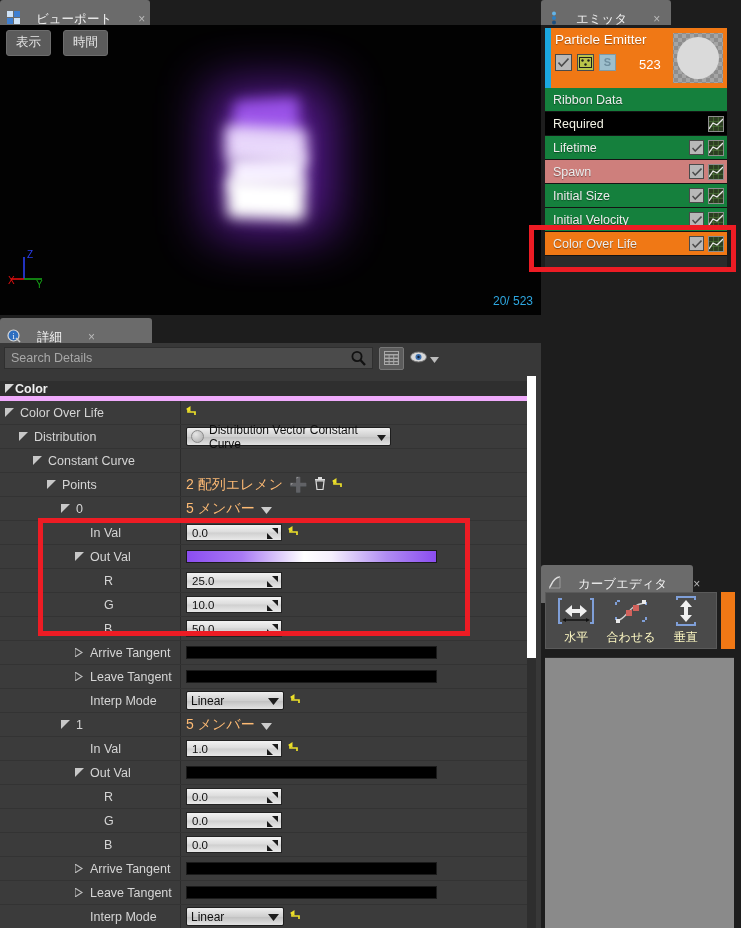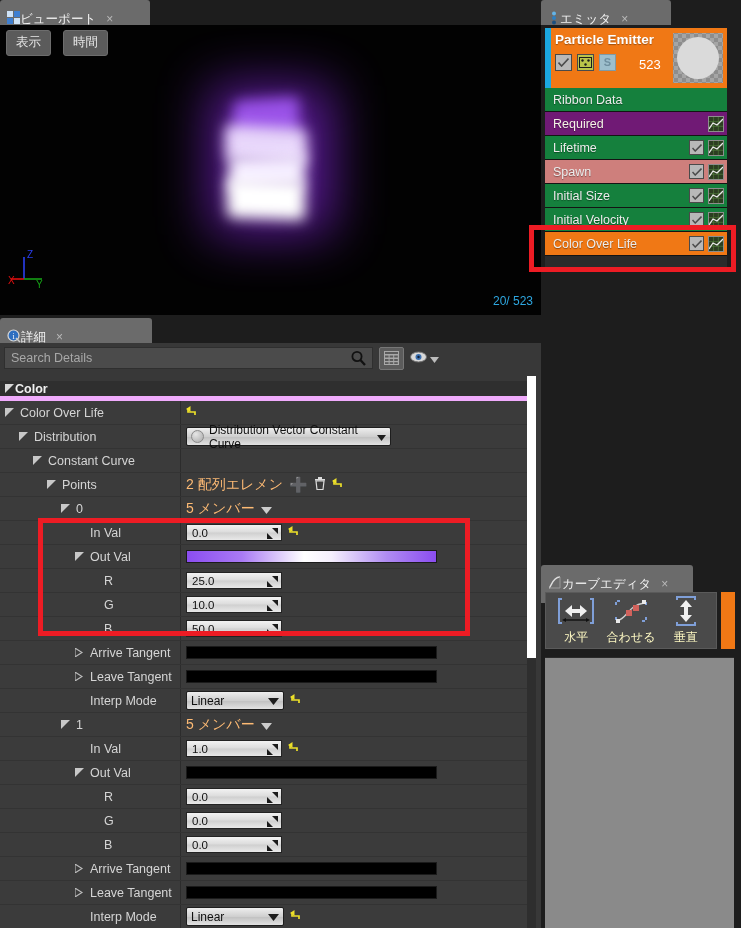--- a/index.html
+++ b/index.html
@@ -9,21 +9,21 @@
     font-family: "Liberation Sans", "DejaVu Sans", sans-serif;
     overflow: hidden;
   }
   #app { position: relative; width: 741px; height: 928px; background:#1a1a1a; }
 
   
   .tabstrip { position:absolute; height:25px; background:#1d1d1d; }
   .tab {
     position:absolute; left:0; top:0; height:38px;
     background:#6b6b6b;
-    display:flex; align-items:center; gap:0;
+    display:flex; align-items:center; gap:16px;
     padding:0 6px 0 7px;
     border-top-left-radius:3px; border-top-right-radius:3px;
     color:#f0f0f0; font-size:12.5px;
   }
   .tab .tab-title { color:#f2f2f2; font-size:12.5px; white-space:nowrap; }
   .tab .tab-close { color:#b9b9b9; font-size:12px; margin-left:10px; }
 
   
   #viewport-panel { position:absolute; left:0; top:0; width:541px; height:318px; background:#1d1d1d; }
   #viewport-tabstrip { left:0; top:0; width:541px; }
@@ -144,21 +144,21 @@
   #emitter-tabstrip { left:0; top:0; width:200px; }
   #emitter-tab { width:130px; }
   #emitter-body { position:absolute; left:0; top:25px; width:200px; height:540px; background:#1d1d1d; }
 
   #emitter-col { position:absolute; left:4px; top:3px; width:182px; }
   #emitter-head {
     position:relative; height:60px; background:#f07815;
     display:flex; align-items:flex-start; padding:4px 4px 0 10px;
   }
   #emitter-head .leftbar { position:absolute; left:0; top:0; width:6px; height:60px; background:#1ba8e0; }
-  #em-title { color:#fff; font-size:13.5px; text-shadow:0 1px 1px rgba(0,0,0,.35);font-weight:bold; }
+  #em-title { color:#fff; font-size:13.5px; text-shadow:0 1px 1px rgba(0,0,0,.35); }
   #em-ctrls { display:flex; align-items:center; gap:5px; margin-top:5px; }
   .em-chk {
     width:17px; height:17px; background:#b8b8b8; border:1px solid #4a4a4a;
     display:flex; align-items:center; justify-content:center;
   }
   .em-chk.grid { background:#b9c44a; }
   .em-chk.s { background:#9dbfcd; color:#6f90a0; font-size:11px; font-weight:bold;
               display:flex; align-items:center; justify-content:center; border-color:#7e9aa6;}
   #em-count { color:#fff; font-size:13px; margin-left:18px; margin-top:5px; }
   #em-thumb {
@@ -172,21 +172,21 @@
     height:24px; display:flex; align-items:center; justify-content:space-between;
     padding:0 3px 0 8px; border-bottom:1px solid #141414;
     color:#ececec; font-size:12.5px;
   }
   .mod-row .mleft { text-shadow:0 1px 1px rgba(0,0,0,.4); }
   .mod-row .mright { display:flex; align-items:center; gap:4px; }
   .mod-chk { width:15px; height:15px; background:#b8b8b8; border:1px solid #4a4a4a;
              display:flex; align-items:center; justify-content:center; }
   .mod-graph { width:16px; height:16px; background:#2f2f2f; border:1px solid #8d8d8d; position:relative; overflow:hidden;}
   .bg-dark   { background:#15803d; }
-  .bg-olive  { background:#701a75; color:#1b1b1b; }
+  .bg-olive  { background:#000000; color:#1b1b1b; }
   .bg-olive .mleft{ color:#f4f4e6; text-shadow:0 1px 1px rgba(0,0,0,.35);}
   .bg-salmon { background:#ce7f7c; }
   .bg-orange { background:#f07815; }
   #mod-tail { height:12px; background:#2b2b2b; }
 
   
   #curve-panel { position:absolute; left:541px; top:565px; width:200px; height:363px; background:#1d1d1d; }
   #curve-tabstrip { left:0; top:0; width:200px; }
   #curve-tab { width:152px; }
   #curve-toolbar {

